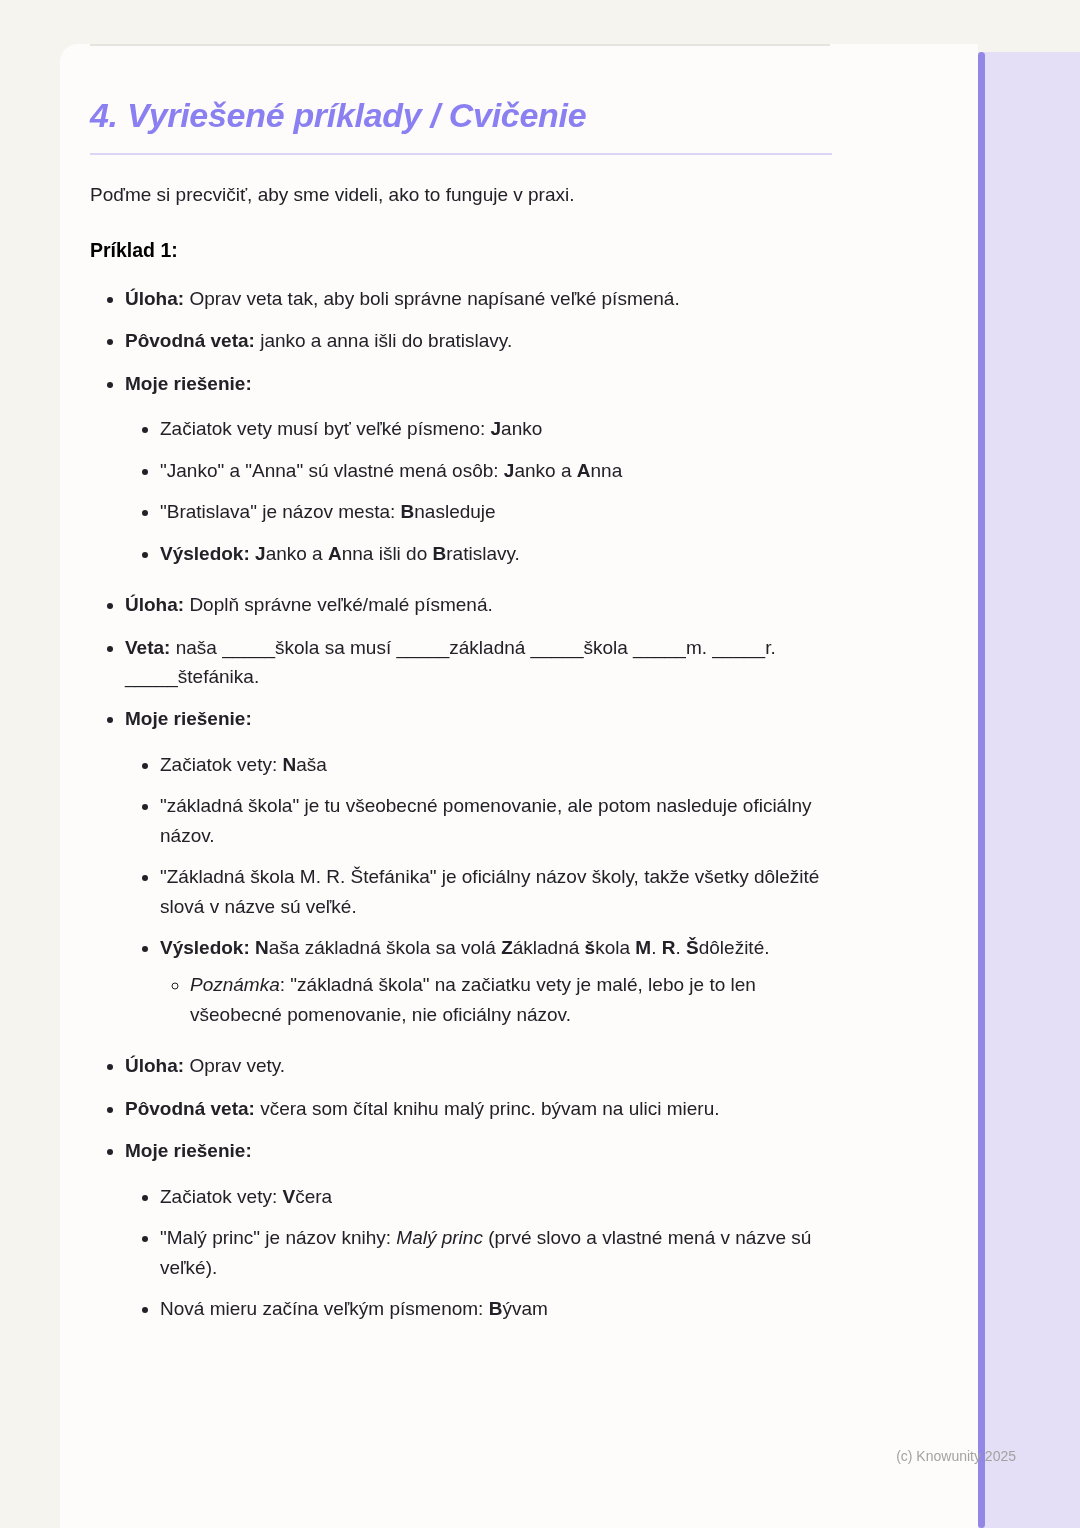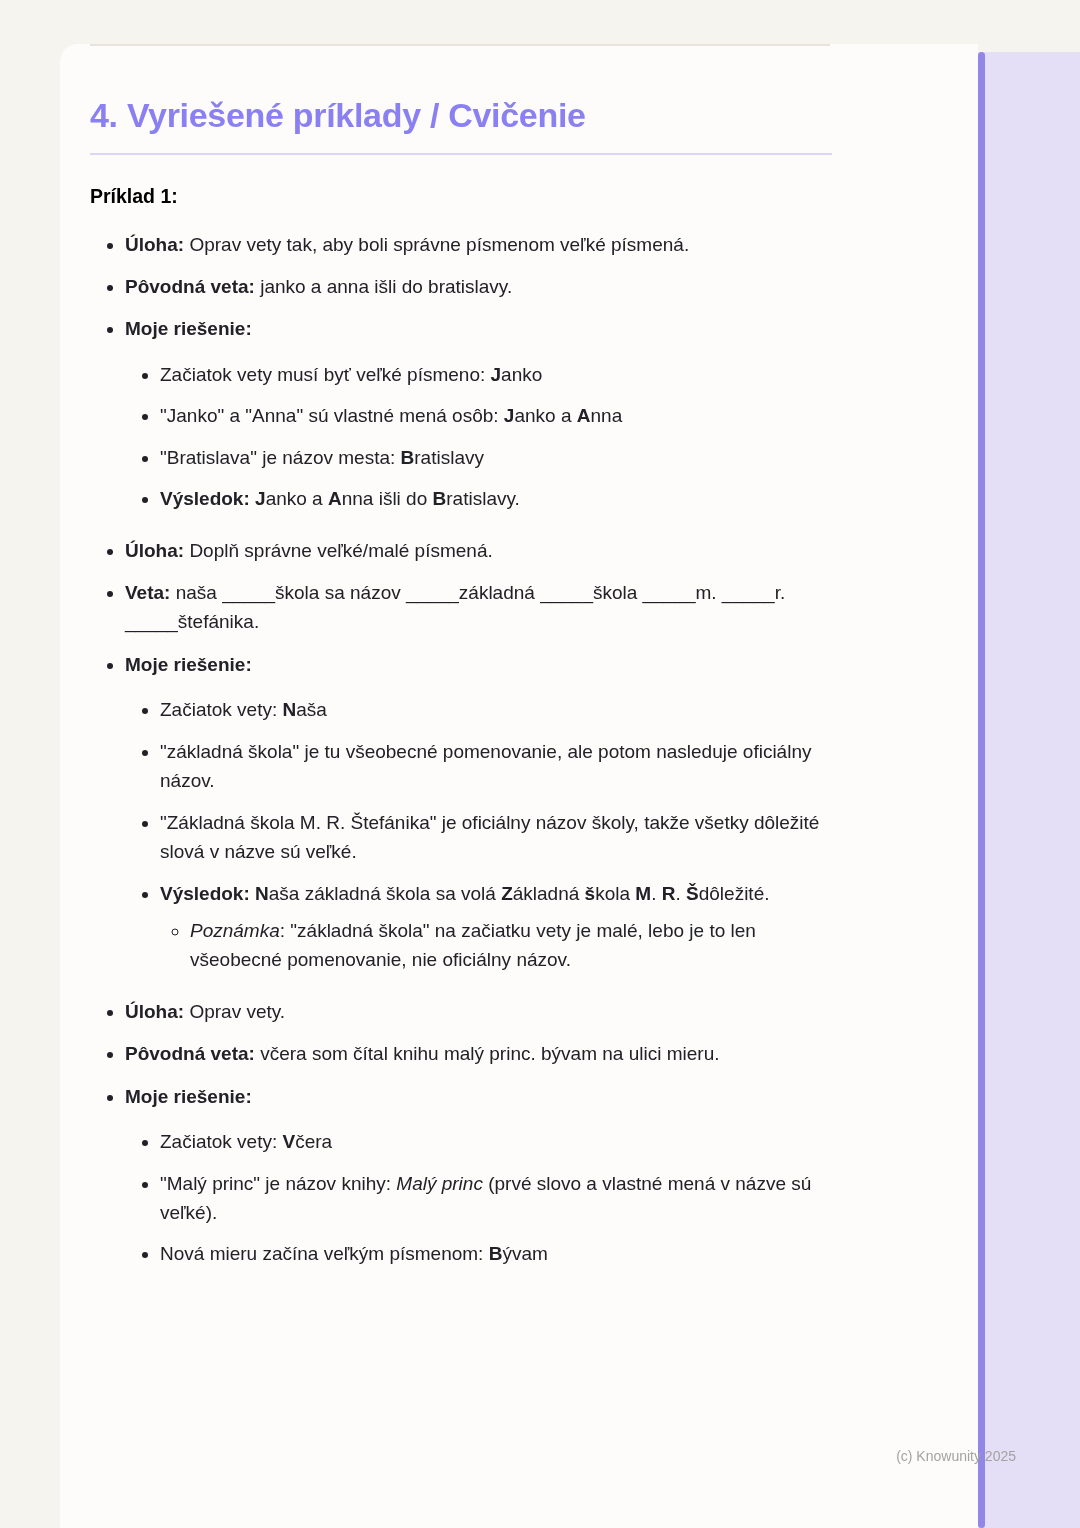--- a/index.html
+++ b/index.html
@@ -18,20 +18,21 @@
     background: #FDFCFA;
     border-radius: 18px 0 0 0;
   }
   .content { padding: 0 146px 60px 30px; }
   .top-divider { height: 2px; background: #E7E4DE; width: 740px; }
   .title {
     margin: 48px 0 0 0;
     font-size: 34px; line-height: 1.25; font-weight: 700;
     color: var(--accent, #8B80F2);
     letter-spacing: -0.3px;
+    font-style: italic;
   }
   .title-divider { height: 2px; background: var(--divider, #DCD5F6); margin-top: 16px; }
   .intro { margin: 26px 0 0 0; font-size: 19px; line-height: 1.5; }
   .example-heading { margin: 30px 0 0 0; font-size: 19.5px; font-weight: 700; color: #000000; }
   ul.list { margin: 22px 0 0 0; padding-left: 35px; list-style: disc; }
   ul.list li { font-size: 19px; line-height: 1.55; margin-bottom: 13px; }
   ul.lvl2 { margin-top: 16px; padding-left: 35px; list-style: disc; }
   ul.lvl2 li { margin-bottom: 12px; }
   ul.lvl3 { margin-top: 8px; padding-left: 30px; list-style: circle; }
   ul.lvl3 li { margin-bottom: 10px; }
@@ -52,35 +53,36 @@
   }
 </style>
 </head>
 <body>
 
 <div class="card">
   <div class="content">
     <div class="top-divider"></div>
     <h1 class="title">4. Vyriešené príklady / Cvičenie</h1>
     <div class="title-divider"></div>
+    <p class="intro">Poďme si precvičiť, aby sme videli, ako to funguje v praxi.</p>
     <div id="examples">
         <h2 class="example-heading">Príklad 1:</h2>
         <ul class="list lvl1">
-          <li><span class="b">Úloha:</span><span> Oprav vety tak, aby boli správne písmenom veľké písmená.</span></li>
+          <li><span class="b">Úloha:</span><span> Oprav veta tak, aby boli správne napísané veľké písmená.</span></li>
           <li><span class="b">Pôvodná veta:</span><span> janko a anna išli do bratislavy.</span></li>
           <li><span class="b">Moje riešenie:</span><ul class="list lvl2">
               <li><span>Začiatok vety musí byť veľké písmeno: </span><span class="b">J</span><span>anko</span></li>
               <li><span>"Janko" a "Anna" sú vlastné mená osôb: </span><span class="b">J</span><span>anko a </span><span class="b">A</span><span>nna</span></li>
-              <li><span>"Bratislava" je názov mesta: </span><span class="b">B</span><span>ratislavy</span></li>
+              <li><span>"Bratislava" je názov mesta: </span><span class="b">B</span><span>nasleduje</span></li>
               <li><span class="b">Výsledok: </span><span class="b">J</span><span>anko a </span><span class="b">A</span><span>nna išli do </span><span class="b">B</span><span>ratislavy.</span></li>
             </ul></li>
         </ul>
         <ul class="list lvl1">
           <li><span class="b">Úloha:</span><span> Doplň správne veľké/malé písmená.</span></li>
-          <li><span class="b">Veta:</span><span> naša _____škola sa názov _____základná _____škola _____m. _____r. _____štefánika.</span></li>
+          <li><span class="b">Veta:</span><span> naša _____škola sa musí _____základná _____škola _____m. _____r. _____štefánika.</span></li>
           <li><span class="b">Moje riešenie:</span><ul class="list lvl2">
               <li><span>Začiatok vety: </span><span class="b">N</span><span>aša</span></li>
               <li><span>"základná škola" je tu všeobecné pomenovanie, ale potom nasleduje oficiálny názov.</span></li>
               <li><span>"Základná škola M. R. Štefánika" je oficiálny názov školy, takže všetky dôležité slová v názve sú veľké.</span></li>
               <li><span class="b">Výsledok: </span><span class="b">N</span><span>aša základná škola sa volá </span><span class="b">Z</span><span>ákladná </span><span class="b">š</span><span>kola </span><span class="b">M</span><span>. </span><span class="b">R</span><span>. </span><span class="b">Š</span><span>dôležité.</span><ul class="list lvl3">
                   <li><span class="i">Poznámka</span><span>: "základná škola" na začiatku vety je malé, lebo je to len všeobecné pomenovanie, nie oficiálny názov.</span></li>
                 </ul></li>
             </ul></li>
         </ul>
         <ul class="list lvl1">

